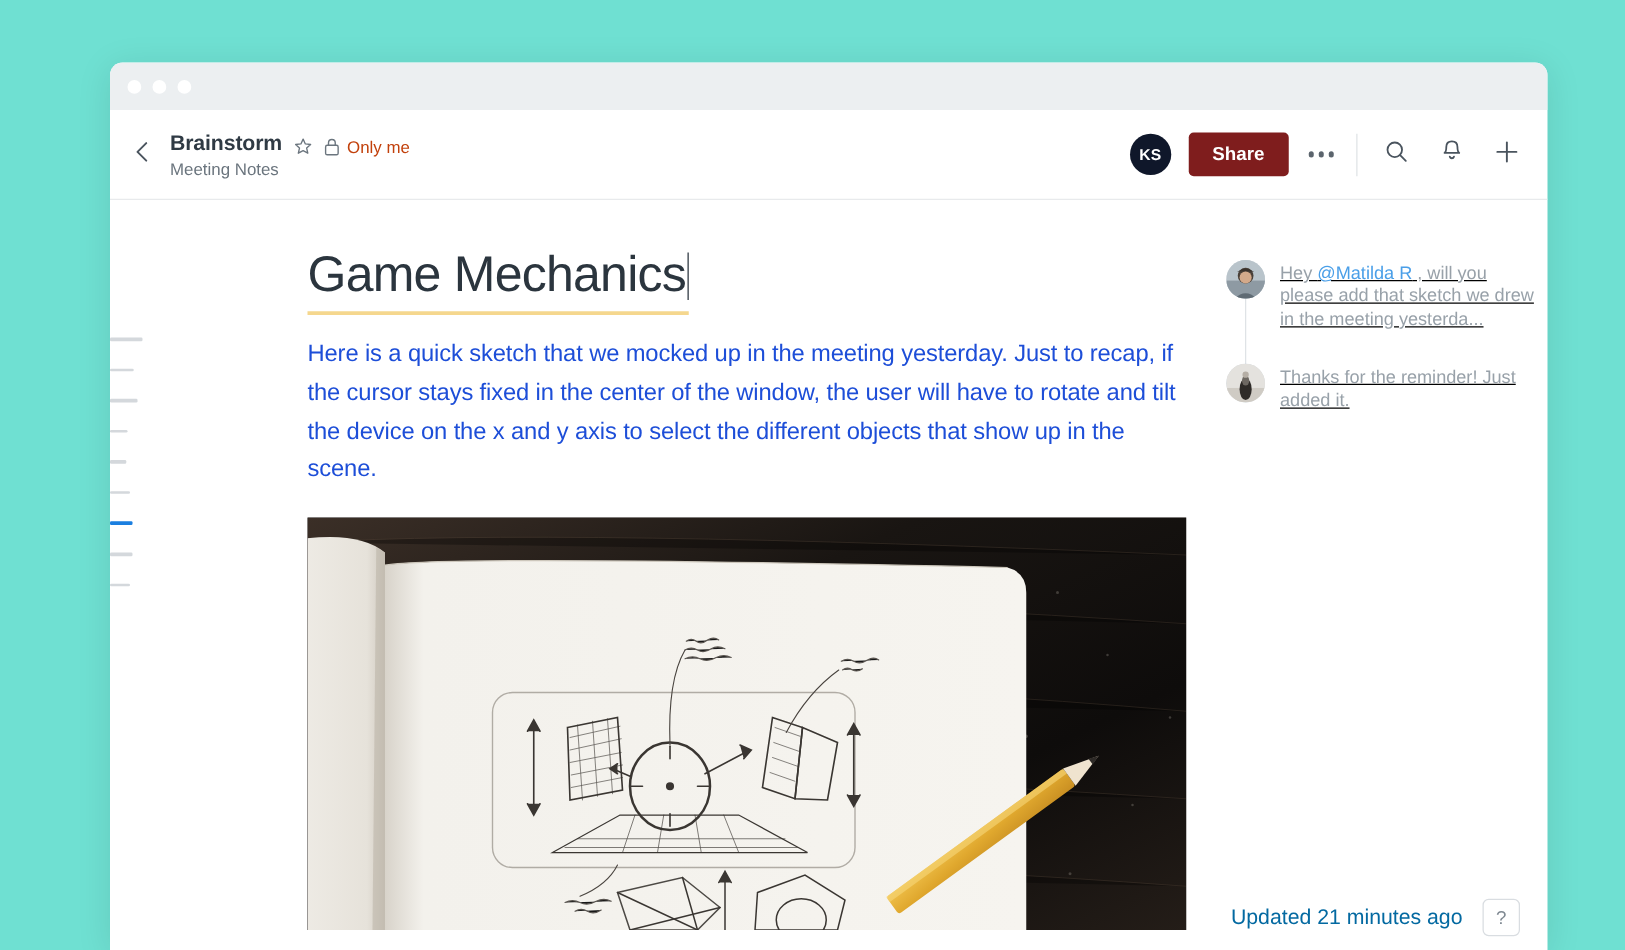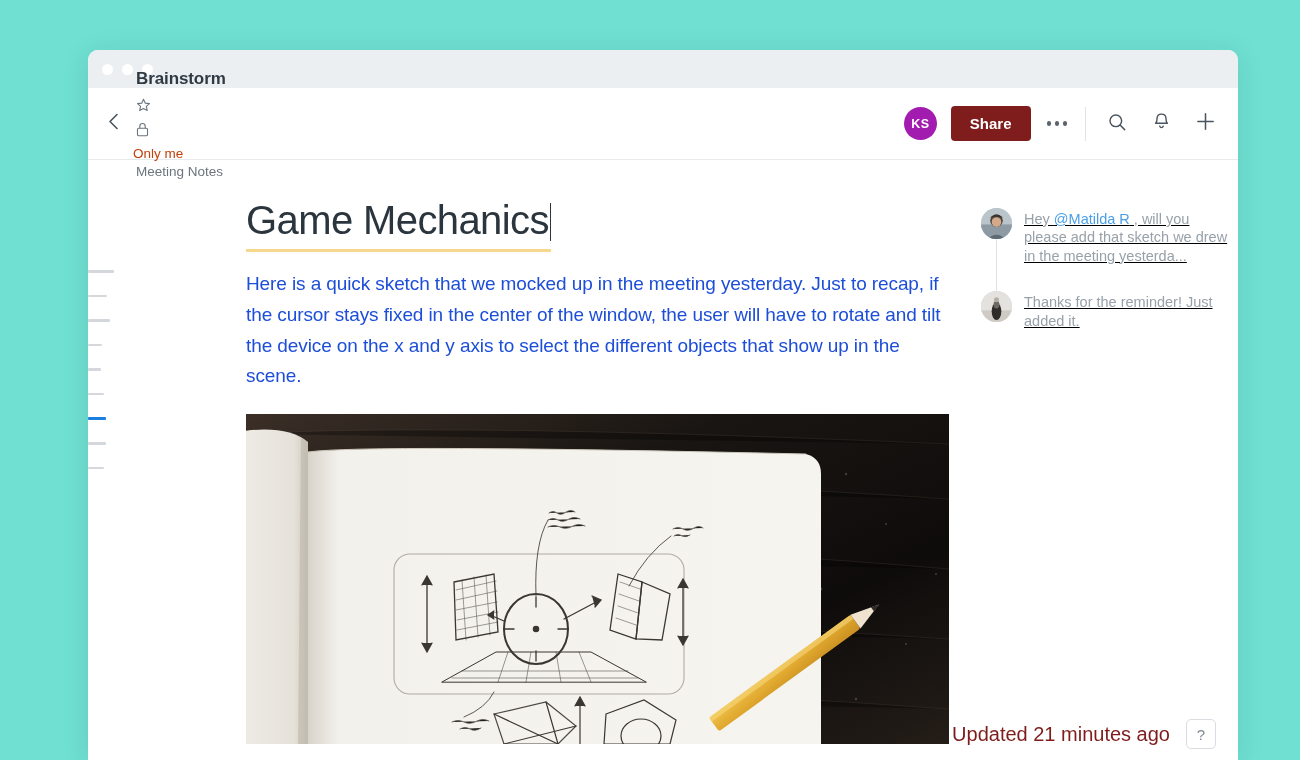--- a/index.html
+++ b/index.html
@@ -37,40 +37,40 @@
     padding: 0 18px 0 10px;
     position: relative;
   }
   .back-btn {
     width: 30px; height: 30px;
     display: flex; align-items: center; justify-content: center;
     color: #4a545e;
     flex: none;
   }
   .title-block { margin-left: 8px; }
-  .title-row { display: flex; align-items: flex-start; gap: 9px; flex-direction: column; }
+  .title-row { display: flex; align-items: flex-end; gap: 9px; }
   .doc-title {
     font-size: 17px; font-weight: bold; color: #2f3a44;
     letter-spacing: -0.1px;
   }
   .star-icon, .lock-icon { display: flex; color: #6b757e; }
   .only-me {
     font-size: 13.5px; color: #c2410c; margin-left: -3px;
   }
   .breadcrumb {
     font-size: 13.5px; color: #6b757e; margin-top: 3px;
   }
 
   .header-right {
     margin-left: auto;
     display: flex; align-items: center; gap: 14px;
   }
   .avatar-kc {
     width: 33px; height: 33px; border-radius: 50%;
-    background: #a21caf; color: #ffffff;
+    background: #0f172a; color: #ffffff;
     font-size: 12.5px; font-weight: bold;
     display: flex; align-items: center; justify-content: center;
     letter-spacing: 0.3px;
   }
   .share-btn {
     background: #7f1d1d; color: #ffffff;
     font-size: 15px; font-weight: bold;
     border: none; border-radius: 4px;
     padding: 9px 19px;
     cursor: pointer;
@@ -175,21 +175,21 @@
   }
   .mention { color: #4a9fe8; }
 
   
   .footer {
     position: absolute;
     right: 22px; bottom: 10px;
     display: flex; align-items: center; gap: 16px;
   }
   .updated {
-    font-size: 20px; color: #7f1d1d;
+    font-size: 17px; color: #0369a1;
   }
   .help-btn {
     width: 30px; height: 30px;
     border: 1px solid #d9dde1; border-radius: 5px;
     background: #fff;
     display: flex; align-items: center; justify-content: center;
     font-size: 15px; color: #808a93;
     cursor: pointer; font-family: inherit;
   }
 </style>

